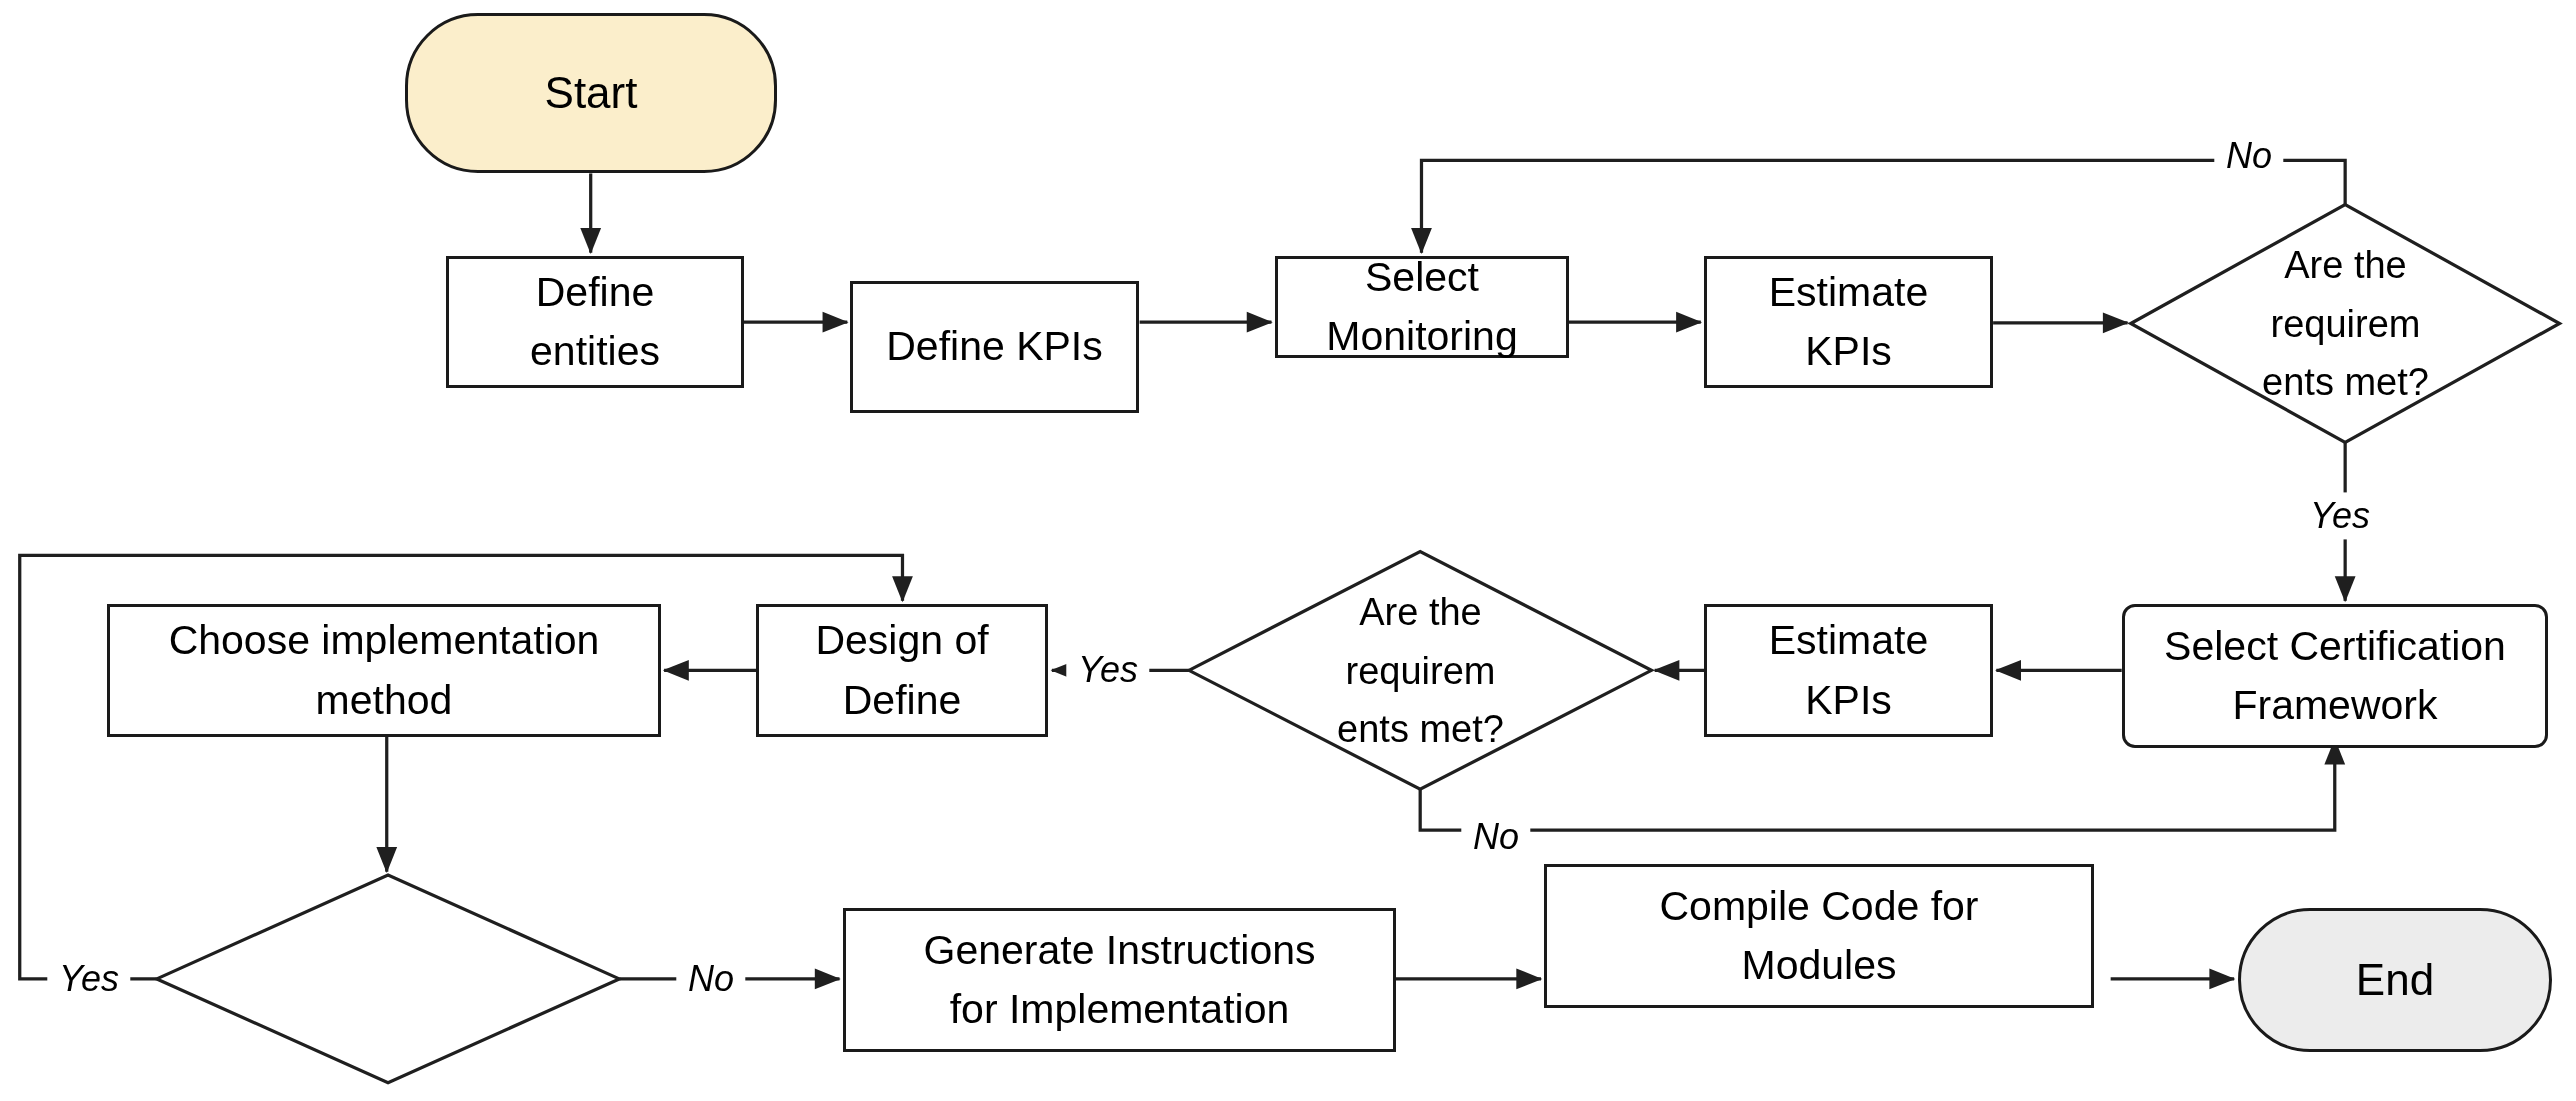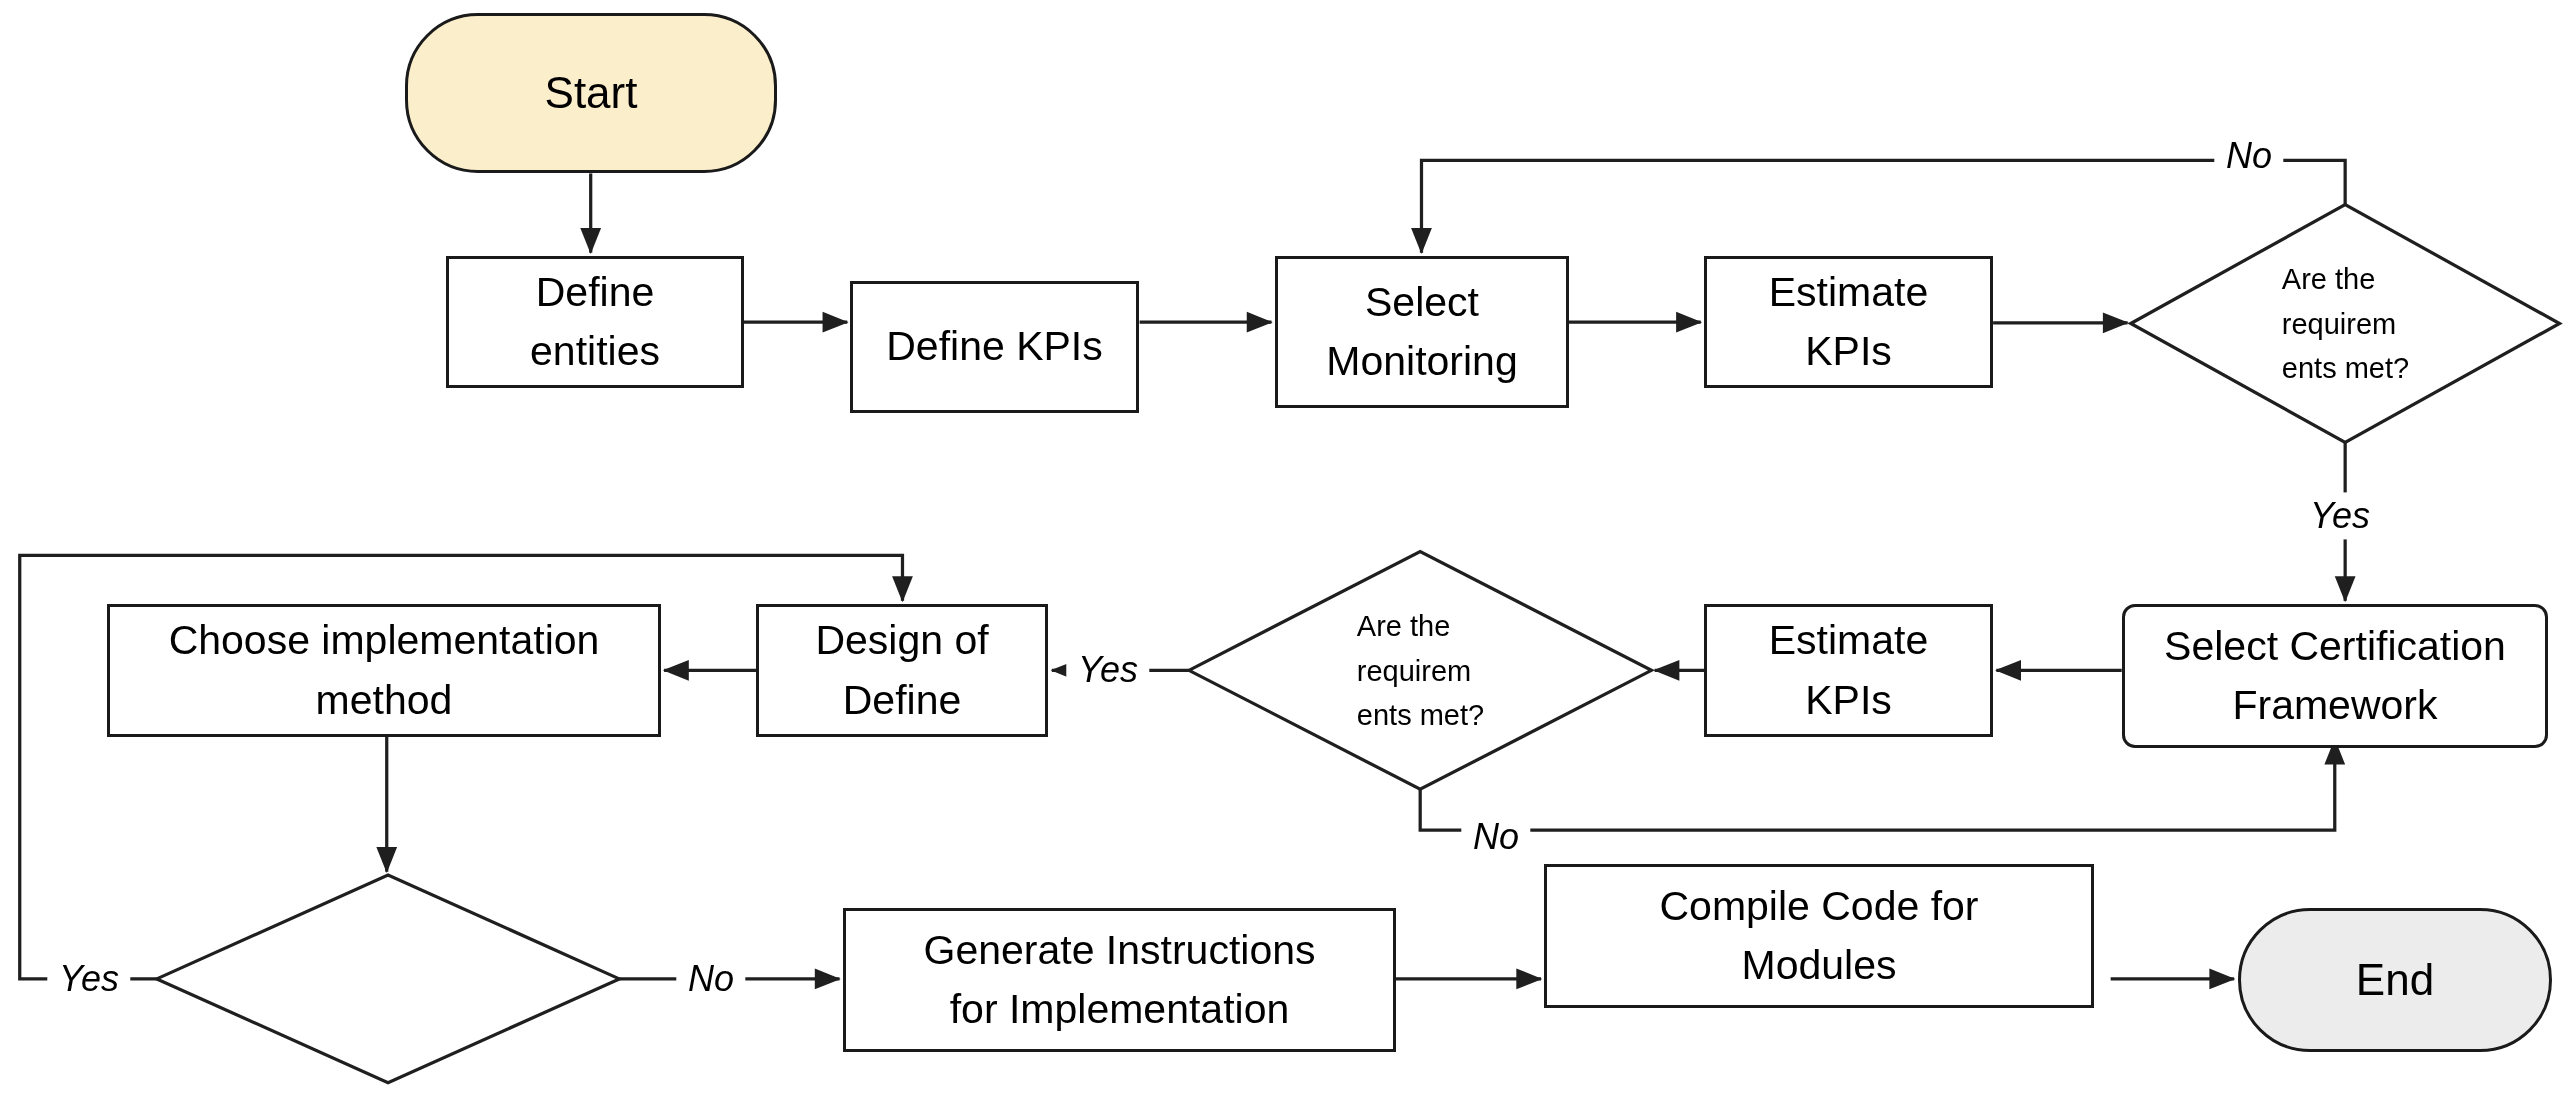--- a/index.html
+++ b/index.html
@@ -52,23 +52,23 @@
   .terminator {
     border-radius: 73px;
     font-size: 44px;
   }
   .decision-label {
     position: absolute;
     box-sizing: border-box;
     display: flex;
     align-items: center;
     justify-content: center;
-    text-align: left;
+    text-align: center;
     color: #000000;
-    font-size: 29px;
+    font-size: 38px;
     line-height: 1.55;
     white-space: pre-line;
     background: transparent;
     z-index: 2;
   }
   .edge-label {
     position: absolute;
     transform: translate(-50%, -50%);
     font-style: italic;
     font-size: 36px;
@@ -114,21 +114,21 @@
     <polygon class="diamond" points="241,1507 597,1347 953,1507 597,1667"></polygon>
   </svg>
 
   <div class="node" style="left:446px; top:256px; width:298px; height:132px;">Define
 entities</div>
 
   <div class="node terminator" style="left:405px; top:13px; width:372px; height:160px; background:#FBEECB;">Start</div>
 
   <div class="node" style="left:850px; top:256px; width:289px; height:132px;margin-top:25px;">Define KPIs</div>
 
-  <div class="node" style="left:1275px; top:256px; width:294px; height:152px;">Select
+  <div class="node" style="left:1275px; top:256px; width:294px; height:102px;">Select
 Monitoring</div>
 
   <div class="node" style="left:1704px; top:256px; width:289px; height:132px;">Estimate
 KPIs</div>
 
   <div class="node" style="left:2122px; top:604px; width:426px; height:144px;border-radius:13px;">Select Certification
 Framework</div>
 
   <div class="node" style="left:1704px; top:604px; width:289px; height:133px;">Estimate
 KPIs</div>

